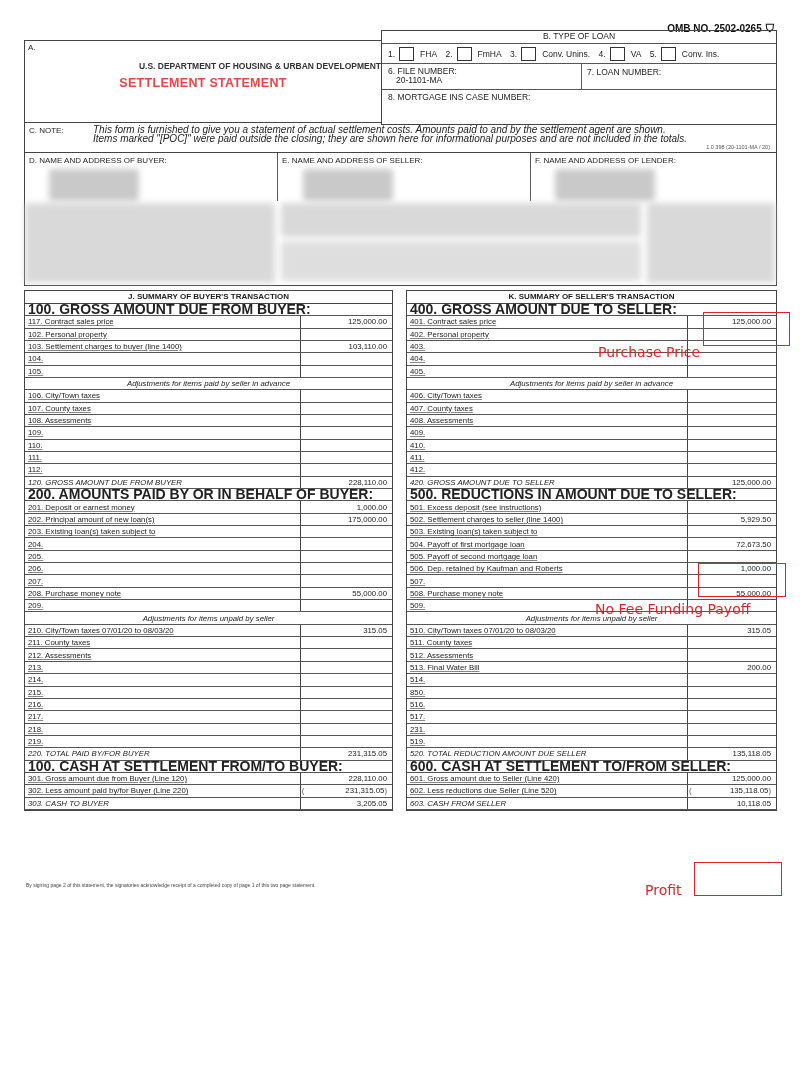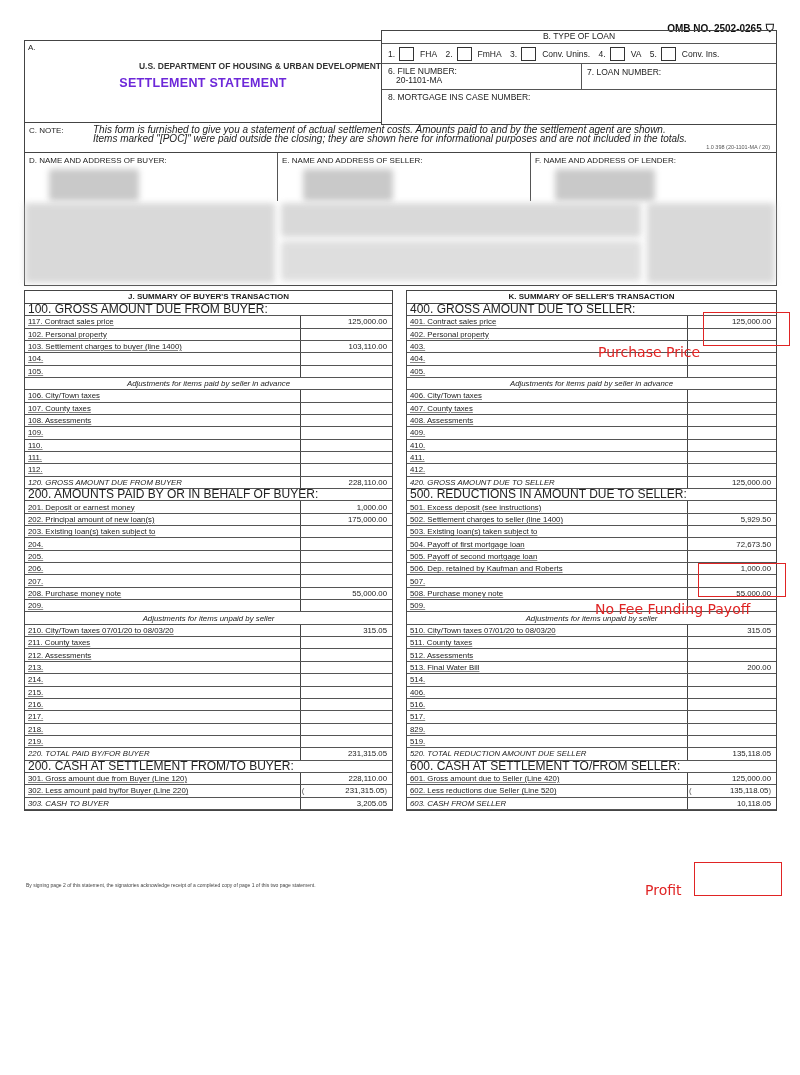--- a/index.html
+++ b/index.html
@@ -8,21 +8,21 @@
 
   .omb { position: absolute; top: 22px; right: 26px; font-weight: bold; font-size: 10px; color: #111; }
   .omb .seal { display: inline-block; margin-left: 4px; font-size: 11px; }
 
   .box { position: absolute; border: 1px solid #444; }
 
   
   .hdr-a { left: 24px; top: 40px; width: 357px; height: 83px; border: 1.5px solid #444; border-right: none; }
   .hdr-a .lab { position: absolute; left: 3px; top: 2px; font-size: 8px; }
   .hdr-a .dept { position: absolute; left: 0; right: 0; top: 20px; text-align: right; font-weight: bold; font-size: 8.5px; color: #333; }
-  .hdr-a .title { position: absolute; left: 0; right: 0; top: 35px; text-align: center; font-weight: bold; font-size: 12.5px; color: #6d28d9; letter-spacing: 0.3px; }
+  .hdr-a .title { position: absolute; left: 0; right: 0; top: 35px; text-align: center; font-weight: bold; font-size: 12.5px; color: #ef4444; letter-spacing: 0.3px; }
 
   .hdr-b { left: 381px; top: 30px; width: 396px; height: 95px; border: 1.5px solid #444; }
   .hdr-b .row { position: absolute; left: 0; right: 0; border-bottom: 1px solid #555; }
   .hdr-b .r1 { top: 0; height: 13px; text-align: center; font-size: 8.5px; }
   .hdr-b .r2 { top: 13px; height: 20px; display: flex; align-items: center; padding-left: 6px; font-size: 8.5px; gap: 3px; }
   .cb { display: inline-block; width: 15px; height: 14px; border: 1px solid #333; vertical-align: middle; margin: 0 3px 0 1px; background: #fff; }
   .hdr-b .r3 { top: 33px; height: 26px; }
   .hdr-b .r3 .c6 { position: absolute; left: 6px; top: 3px; font-size: 8.5px; line-height: 9px; }
   .hdr-b .r3 .c7 { position: absolute; left: 199px; top: 0; bottom: 0; border-left: 1px solid #555; padding: 3px 5px; font-size: 8.5px; }
   .hdr-b .r4 { top: 59px; height: 22px; border-bottom: none; padding: 2px 6px; font-size: 8.5px; }
@@ -40,21 +40,21 @@
   .blurred { position: absolute; background: #c9c9c9; filter: blur(3px); border-radius: 2px; }
 
   
   .sum { position: absolute; top: 290px; border: 1.5px solid #444; }
   .sum-j { left: 24px; width: 369px; }
   .sum-k { left: 406px; width: 371px; }
   .sum table { width: 100%; border-collapse: collapse; table-layout: fixed; }
   .sum td { height: 12.35px; font-size: 7.8px; padding: 0 3px; border-bottom: 1px solid #555; white-space: nowrap; overflow: hidden; line-height: 11px; }
   .sum td.amt { border-left: 1.5px solid #444; text-align: right; padding-right: 5px; }
   .sum tr.title td { text-align: center; font-weight: bold; font-size: 8px; border-bottom: 1.5px solid #444; }
-  .sum tr.sec td { font-weight: normal; font-size: 12px; }
+  .sum tr.sec td { font-weight: bold; font-size: 14px; }
   .sum tr.adj td { text-align: center; font-style: italic; }
   .sum tr.tot td.lbl { font-style: italic; }
   .sum tr.line td.lbl { text-decoration: underline; text-decoration-color: #888; }
   .paren { display: inline-block; }
   .paren::before { content: "("; float: left; margin-left: -2px; color: #555; }
   .paren::after { content: ")"; color: #555; }
 
   .footer { position: absolute; left: 26px; top: 882px; font-size: 5px; color: #444; }
 
   
@@ -268,21 +268,21 @@
         </tr>
         <tr class="line">
           <td class="lbl">219.</td>
           <td class="amt"></td>
         </tr>
         <tr class="tot">
           <td class="lbl">220.  TOTAL PAID BY/FOR BUYER</td>
           <td class="amt">231,315.05</td>
         </tr>
         <tr class="sec">
-          <td colspan="2" class="lbl">200.  CASH AT SETTLEMENT FROM/TO BUYER:</td>
+          <td colspan="2" class="lbl">100.  CASH AT SETTLEMENT FROM/TO BUYER:</td>
         </tr>
         <tr class="line">
           <td class="lbl">301.  Gross amount due from Buyer (Line 120)</td>
           <td class="amt">228,110.00</td>
         </tr>
         <tr class="line">
           <td class="lbl">302.  Less amount paid by/for Buyer (Line 220)</td>
           <td class="amt"><span class="paren" style="width: 100%;">231,315.05</span></td>
         </tr>
         <tr class="tot">
@@ -417,33 +417,33 @@
         </tr>
         <tr class="line">
           <td class="lbl">513.  Final Water Bill</td>
           <td class="amt">200.00</td>
         </tr>
         <tr class="line">
           <td class="lbl">514.</td>
           <td class="amt"></td>
         </tr>
         <tr class="line">
-          <td class="lbl">406.</td>
+          <td class="lbl">850.</td>
           <td class="amt"></td>
         </tr>
         <tr class="line">
           <td class="lbl">516.</td>
           <td class="amt"></td>
         </tr>
         <tr class="line">
           <td class="lbl">517.</td>
           <td class="amt"></td>
         </tr>
         <tr class="line">
-          <td class="lbl">829.</td>
+          <td class="lbl">231.</td>
           <td class="amt"></td>
         </tr>
         <tr class="line">
           <td class="lbl">519.</td>
           <td class="amt"></td>
         </tr>
         <tr class="tot">
           <td class="lbl">520.  TOTAL REDUCTION AMOUNT DUE SELLER</td>
           <td class="amt">135,118.05</td>
         </tr>

